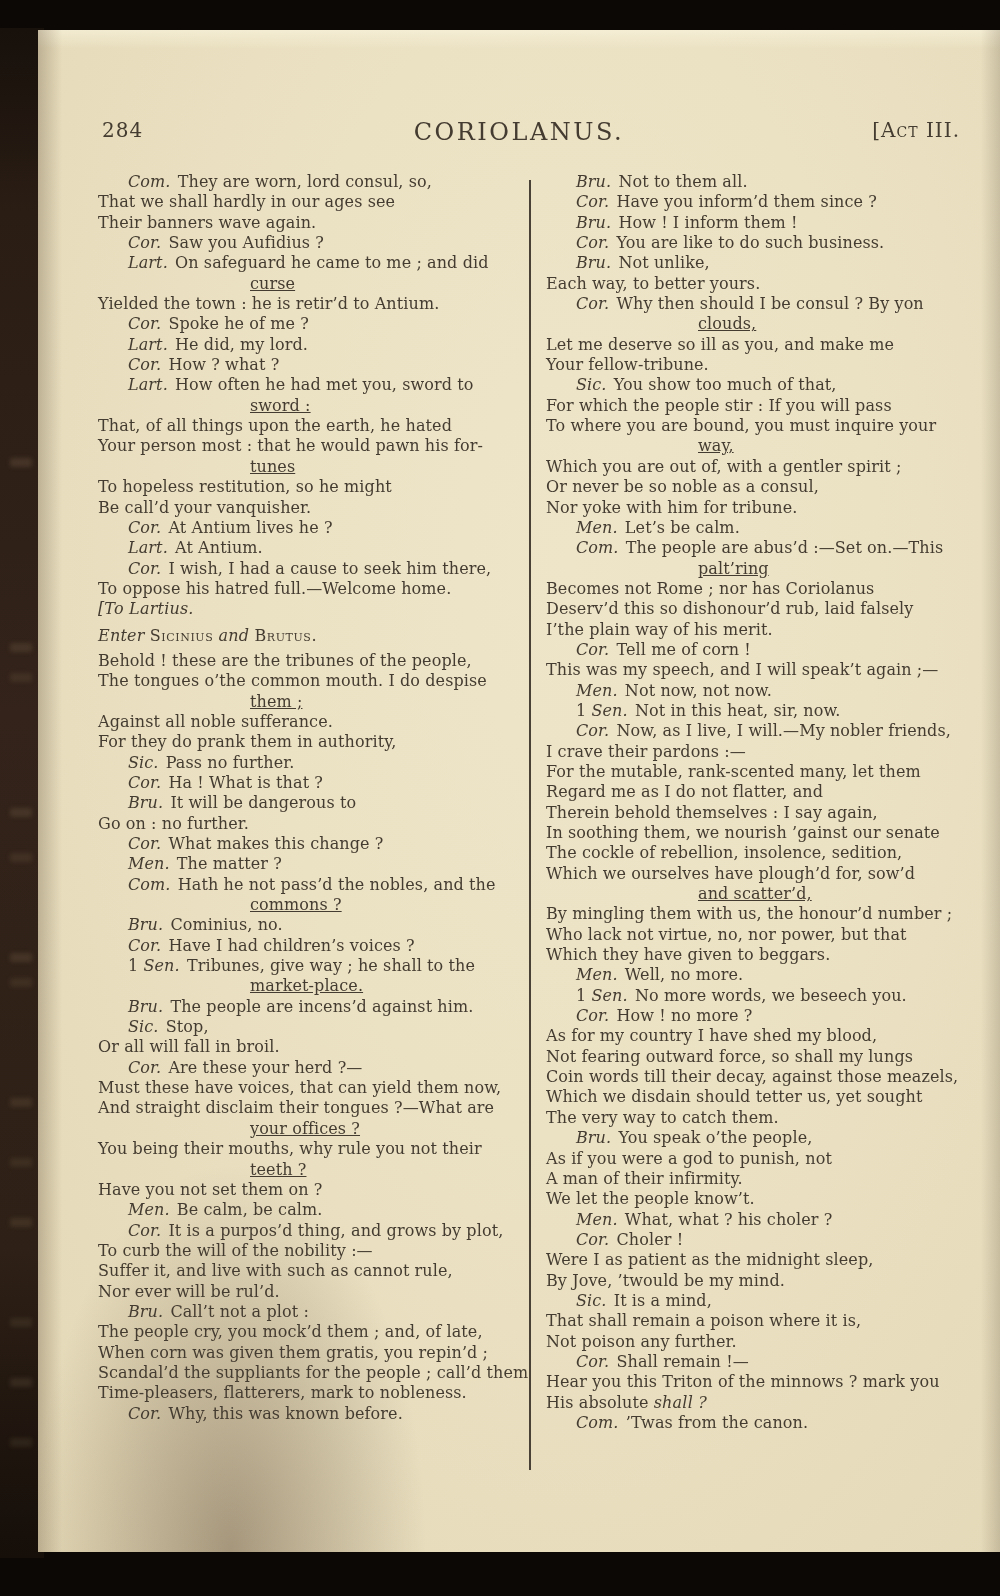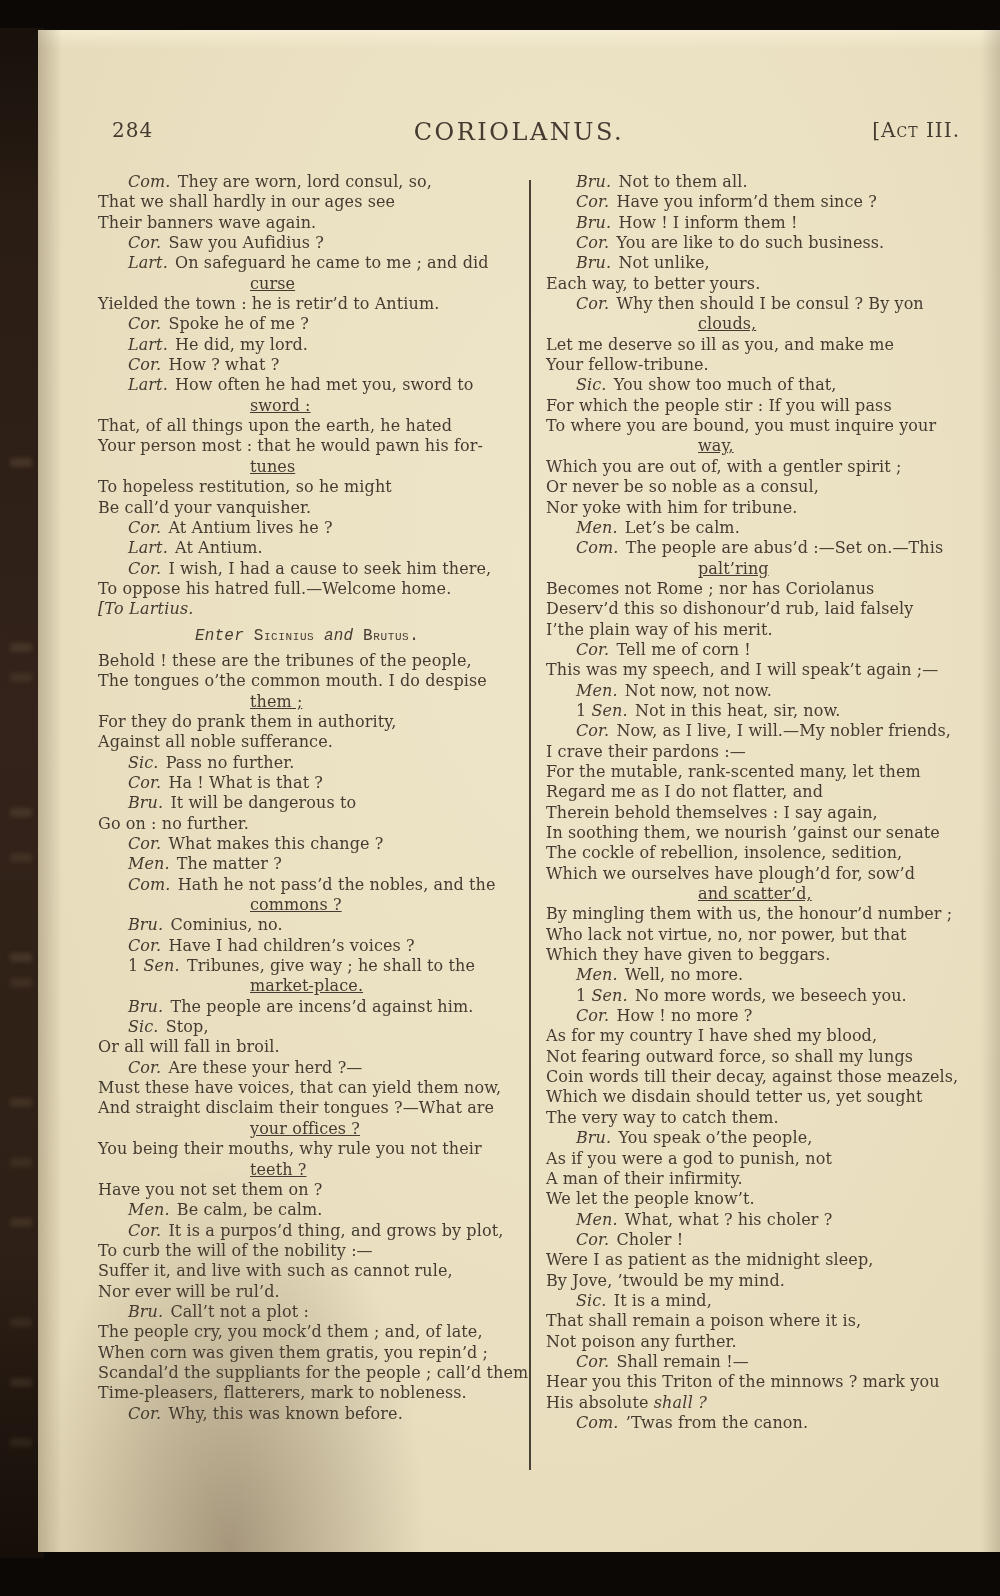--- a/index.html
+++ b/index.html
@@ -34,36 +34,36 @@
     position:absolute;left:38px;top:30px;width:962px;height:1522px;
     background:
       radial-gradient(ellipse at 20% 100%, rgba(62,40,22,.38) 0%, rgba(62,40,22,0) 18%),
       linear-gradient(90deg, rgba(70,50,30,.25) 0%, rgba(70,50,30,0) 2.5%),
       linear-gradient(270deg, rgba(60,45,28,.18) 0%, rgba(60,45,28,0) 2%),
       linear-gradient(180deg, rgba(255,250,230,.5) 0%, rgba(255,250,230,0) 1.2%),
       radial-gradient(ellipse at 55% 35%, #eee5c9 0%, #eae0c1 55%, #e3d8b6 100%);
     color:#453c31;
   }
   .header{position:absolute;left:0;top:88px;width:100%;height:30px;font-size:20px;}
-  .pageno{position:absolute;left:74px;top:0;letter-spacing:1px;}
+  .pageno{position:absolute;left:64px;top:0;letter-spacing:1px;}
   .title{position:absolute;left:0;width:100%;text-align:center;top:0;font-size:24px;letter-spacing:2.5px;}
   .act{position:absolute;right:40px;top:0;font-variant:small-caps;letter-spacing:1px;}
   .divider{position:absolute;left:491px;top:150px;width:1.5px;height:1290px;background:#4a4136;}
   .col{
     position:absolute;top:142px;width:418px;
     font-size:16px;line-height:20.35px;letter-spacing:.1px;
     white-space:nowrap;
   }
   .col-left{left:60px;}
   .col-right{left:508px;}
   .ln{height:20.35px;}
   .ln.ind{padding-left:30px;}
   .ln.wrap{padding-left:152px;text-decoration:underline;}
   .ln.sr{text-align:left;padding-right:14px;font-style:italic;}
-  .ln.sc{text-align:center;margin-top:6px;margin-bottom:5px;font-family:Liberation Mono, monospace;}
+  .ln.sc{margin-top:6px;margin-bottom:5px;}
   .speaker{font-style:italic;margin-right:.45em;margin-top:40px;}
   .speaker .num{font-style:normal;}
   .smallcaps{font-variant:small-caps;letter-spacing:.6px;}
   i{letter-spacing:.2px;}
 </style>
 </head>
 <body>
 
 <div class="scan">
   <div class="spine">
@@ -96,22 +96,22 @@
         <div class="ln">Be call’d your vanquisher.</div>
         <div class="ln ind"><span class="speaker">Cor.</span>At Antium lives he ?</div>
         <div class="ln ind"><span class="speaker">Lart.</span>At Antium.</div>
         <div class="ln ind"><span class="speaker">Cor.</span>I wish, I had a cause to seek him there,</div>
         <div class="ln">To oppose his hatred full.—Welcome home.</div>
         <div class="ln sr">[<i>To Lartius.</i></div>
         <div class="ln sc"><i>Enter</i> <span class="smallcaps">Sicinius</span> <i>and</i> <span class="smallcaps">Brutus</span>.</div>
         <div class="ln">Behold ! these are the tribunes of the people,</div>
         <div class="ln">The tongues o’the common mouth.  I do despise</div>
         <div class="ln wrap">them ;</div>
+        <div class="ln">Against all noble sufferance.</div>
         <div class="ln">For they do prank them in authority,</div>
-        <div class="ln">Against all noble sufferance.</div>
         <div class="ln ind"><span class="speaker">Sic.</span>Pass no further.</div>
         <div class="ln ind"><span class="speaker">Cor.</span>Ha !  What is that ?</div>
         <div class="ln ind"><span class="speaker">Bru.</span>It will be dangerous to</div>
         <div class="ln">Go on : no further.</div>
         <div class="ln ind"><span class="speaker">Cor.</span>What makes this change ?</div>
         <div class="ln ind"><span class="speaker">Men.</span>The matter ?</div>
         <div class="ln ind"><span class="speaker">Com.</span>Hath he not pass’d the nobles, and the</div>
         <div class="ln wrap">commons ?</div>
         <div class="ln ind"><span class="speaker">Bru.</span>Cominius, no.</div>
         <div class="ln ind"><span class="speaker">Cor.</span>Have I had children’s voices ?</div>

